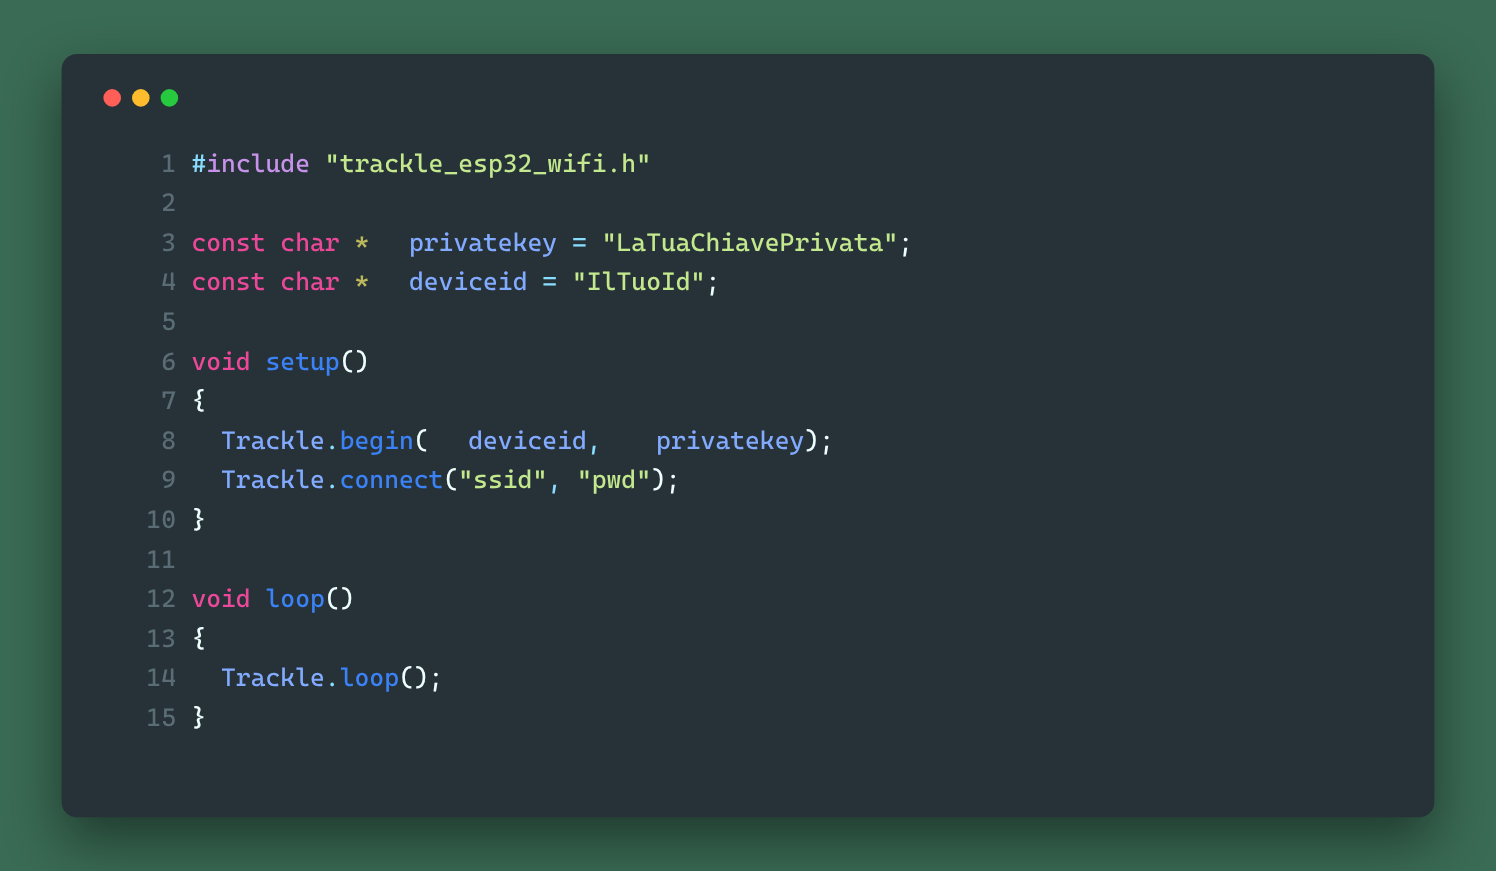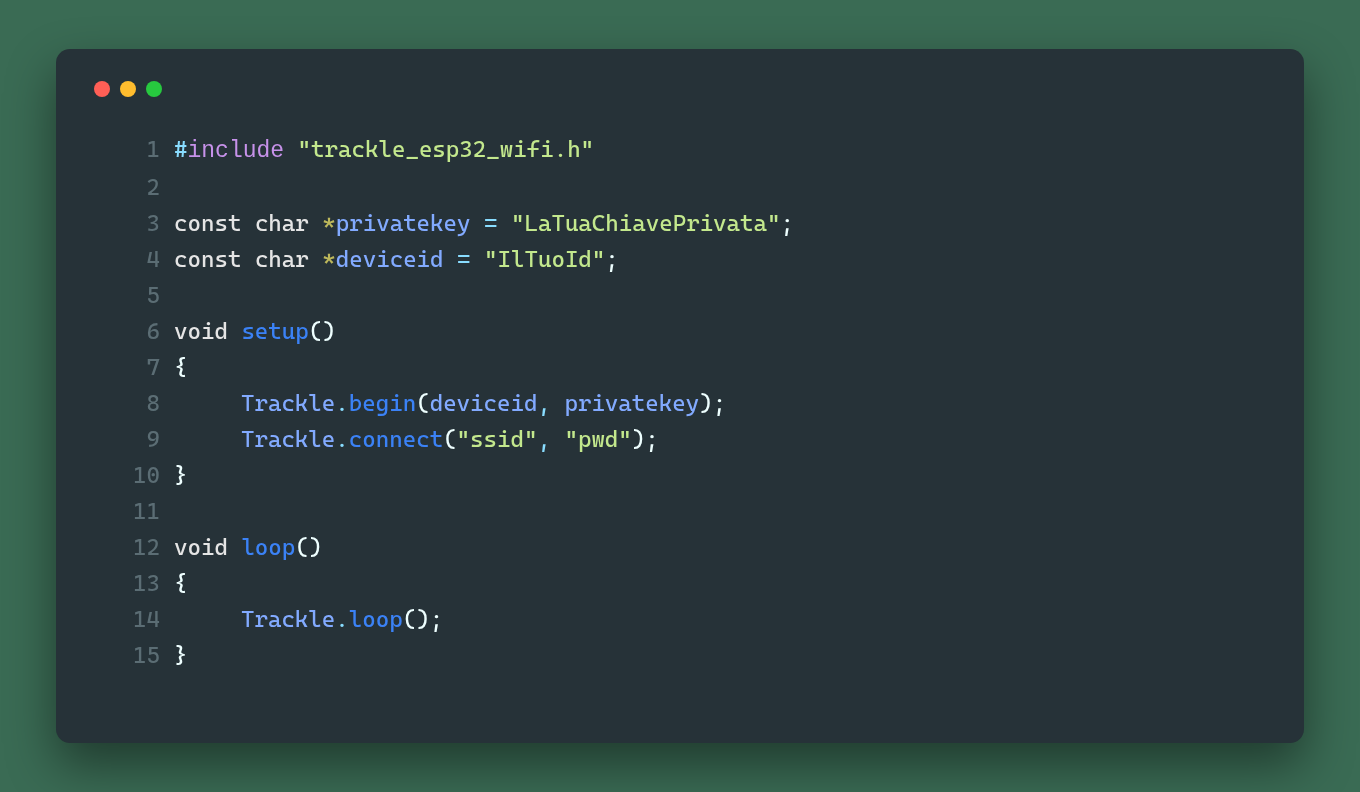--- a/index.html
+++ b/index.html
@@ -42,32 +42,32 @@
   .ln {
     width: 44px;
     text-align: right;
     color: #5b6d74;
     user-select: none;
     padding-right: 14px;
     flex-shrink: 0;
   }
   .content { color: #eeffff; }
 
-  .t-keyword   { color: #e5e5e5; }
-  .t-builtin   { color: #c792ea; font-family: Liberation Mono, monospace; }
+  .t-keyword   { color: #ec4899; }
+  .t-builtin   { color: #c792ea; }
   .t-ident     { color: #eeffff; }
   .t-operator  { color: #89ddff; }
   .t-paren     { color: #eeffff; }
   .t-brace     { color: #eeffff; }
   .t-semi      { color: #eeffff; }
   .t-star      { color: #bdb85b; }
   .t-string    { color: #c3e88d; }
-  .t-var       { color: #82aaff; }
+  .t-var       { color: #82aaff; margin-left: 36px; }
   .t-func      { color: #3b82f6; }
-  .t-obj       { color: #82aaff; margin-left: 40px; }
+  .t-obj       { color: #82aaff; }
   .t-dot       { color: #89ddff; }
   .t-comma     { color: #89ddff; }
 </style>
 </head>
 <body>
 
 <div class="window">
   <div class="titlebar">
     <div class="dot red"></div>
     <div class="dot yellow"></div>

